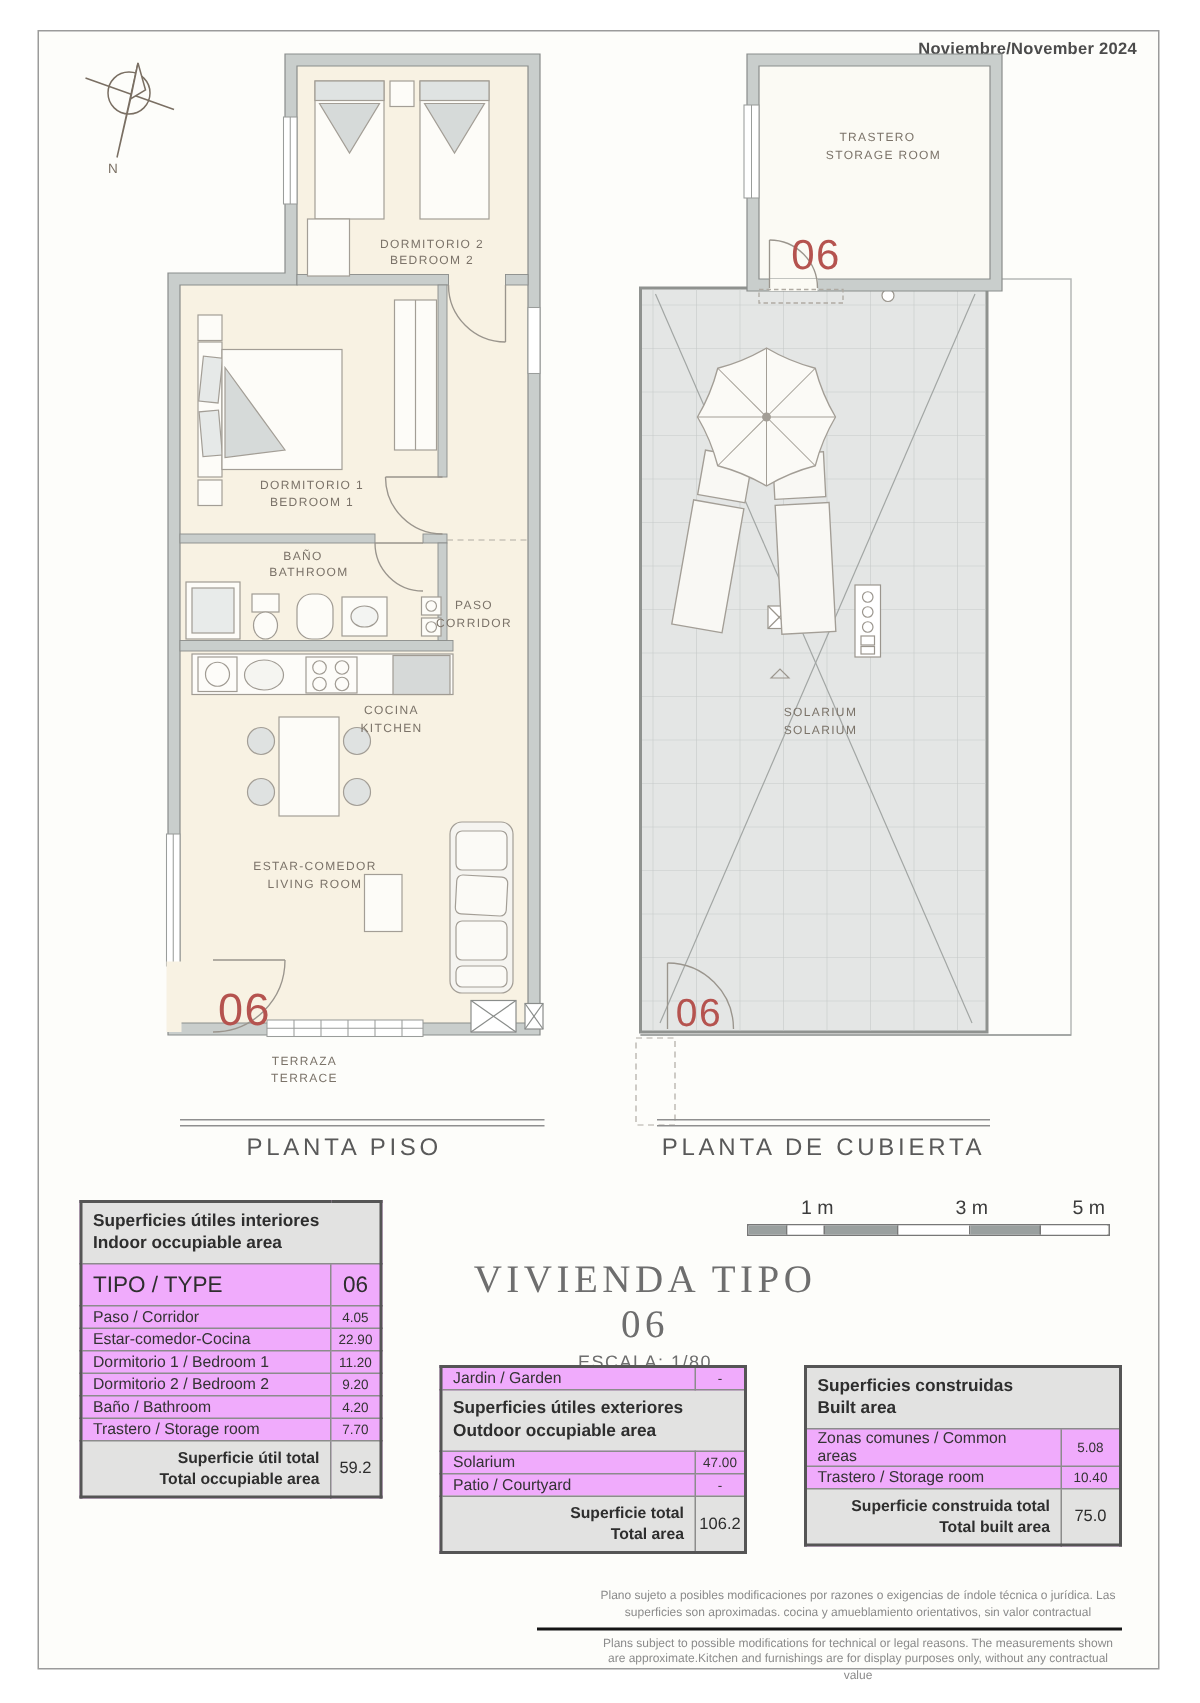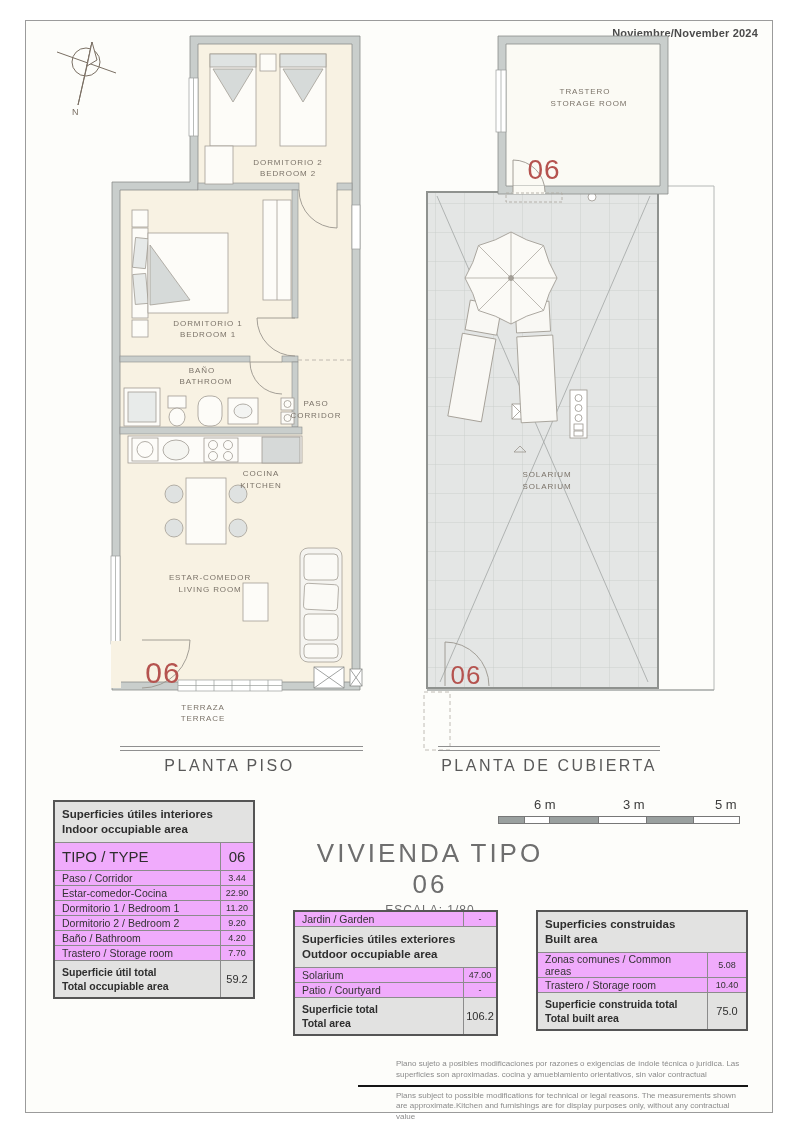--- a/index.html
+++ b/index.html
@@ -9,43 +9,43 @@
          border:1px solid #9b9b9b;background:#fdfdfa;}
   .date{position:absolute;left:560px;top:27px;width:198px;text-align:right;
         font-size:11px;font-weight:bold;color:#4b4b4b;letter-spacing:.2px;}
   svg.plans{position:absolute;left:0;top:0;}
   svg text{font-family:"Liberation Sans",sans-serif;}
   .room-label{font-size:8px;letter-spacing:.9px;fill:#7b7369;}
   .unit-num{fill:#b5534f;letter-spacing:1px;}
   .rule{position:absolute;height:3px;border-top:1px solid #8f8f8f;border-bottom:1px solid #8f8f8f;}
   .plan-title{position:absolute;text-align:center;font-size:16px;color:#595959;letter-spacing:2.5px;}
   .heading{position:absolute;left:300px;top:838px;width:260px;text-align:center;}
-  .heading .t{font-family:Liberation Sans, sans-serif;font-size:26px;color:#6e6e6e;letter-spacing:3px;}
+  .heading .t{font-family:Liberation Serif, serif;font-size:26px;color:#6e6e6e;letter-spacing:3px;}
   .heading .s{font-size:12px;color:#6e6e6e;letter-spacing:1px;margin-top:3px;}
   .scalebar{position:absolute;left:498px;top:797px;width:240px;height:28px;}
   .scalebar .lbl{position:absolute;top:0;font-size:13px;color:#3c3c3c;}
   .scalebar .bar{position:absolute;left:0;top:19px;height:6px;width:240px;display:flex;
                  border:1px solid #777;}
   .scalebar .seg{height:100%;border-right:1px solid #777;}
   .scalebar .seg:last-child{border-right:none;}
   .sg{background:#9aa09f;} .sw{background:#ffffff;}
   table.areas{position:absolute;border-collapse:collapse;background:#f0abfc;
               border:2px solid #555;}
   table.areas td{border:1px solid #8c8c8c;vertical-align:middle;}
   td.hdr{background:#e2e2e1;font-weight:bold;font-size:11.5px;padding:5px 7px;line-height:1.3;color:#2e2e2e;}
   td.tipo{font-size:15px;padding:5px 7px;color:#2e2e2e;}
   td.tipoval{font-size:15px;text-align:center;color:#2e2e2e;}
   td.lbl{font-size:10.5px;padding:0 7px;color:#333;}
   td.val{font-size:9px;text-align:center;color:#333;padding:2px;}
-  td.totlbl{background:#e2e2e1;font-weight:bold;font-size:10.5px;padding:4px 7px;line-height:1.35;color:#2e2e2e;}
+  td.totlbl{background:#e2e2e1;font-weight:bold;font-size:10.5px;padding:4px 7px;line-height:1.35;color:#2e2e2e;text-align:right;}
   td.totval{background:#e2e2e1;font-size:11px;text-align:center;color:#2e2e2e;}
   .vcol{width:28px;} .vcol3{width:34px;}
   .disclaimer{position:absolute;left:358px;top:1059px;width:390px;font-size:8px;
               color:#8b8b8b;line-height:1.35;}
-  .disclaimer p{margin:0 0 0 38px;}
+  .disclaimer p{margin:0 0 0 38px;text-align:center;}
   .disclaimer .sep{border:none;border-top:2px solid #151515;margin:4px 0;}
 </style>
 </head>
 <body>
 
 <div class="page">
   <div class="frame"></div>
   <div class="date">Noviembre/November 2024</div>
 
   <svg class="plans" width="800" height="790" viewBox="0 0 800 790">
@@ -292,22 +292,22 @@
   <div class="plan-title" style="left:108px;top:757px;width:243px;">PLANTA PISO</div>
   <div class="rule" style="left:438px;top:746px;width:222px;"></div>
   <div class="plan-title" style="left:428px;top:757px;width:242px;">PLANTA DE CUBIERTA</div>
 
   <div class="heading">
     <div class="t">VIVIENDA TIPO 06</div>
     <div class="s">ESCALA: 1/80</div>
   </div>
 
   <div class="scalebar">
-    <span class="lbl" style="left:36px;">6 m</span>
-    <span class="lbl" style="left:125px;">3 m</span>
+    <span class="lbl" style="left:36px;">1 m</span>
+    <span class="lbl" style="left:139px;">3 m</span>
     <span class="lbl" style="left:217px;">5 m</span>
     <div class="bar">
       <div class="seg sg" style="width:25px"></div>
       <div class="seg sw" style="width:24px"></div>
       <div class="seg sg" style="width:48px"></div>
       <div class="seg sw" style="width:47px"></div>
       <div class="seg sg" style="width:46px"></div>
       <div class="seg sw" style="width:44px"></div>
     </div>
   </div>
@@ -319,21 +319,21 @@
       <div>Superficies útiles interiores</div>
       <div>Indoor occupiable area</div>
     </td>
         </tr>
     <tr>
       <td class="tipo">TIPO / TYPE</td>
       <td class="tipoval vcol">06</td>
     </tr>
     <tr>
           <td class="lbl">Paso / Corridor</td>
-          <td class="val vcol">3.44</td>
+          <td class="val vcol">4.05</td>
         </tr>
     <tr>
           <td class="lbl">Estar-comedor-Cocina</td>
           <td class="val vcol">22.90</td>
         </tr>
     <tr>
           <td class="lbl">Dormitorio 1 / Bedroom 1</td>
           <td class="val vcol">11.20</td>
         </tr>
     <tr>

